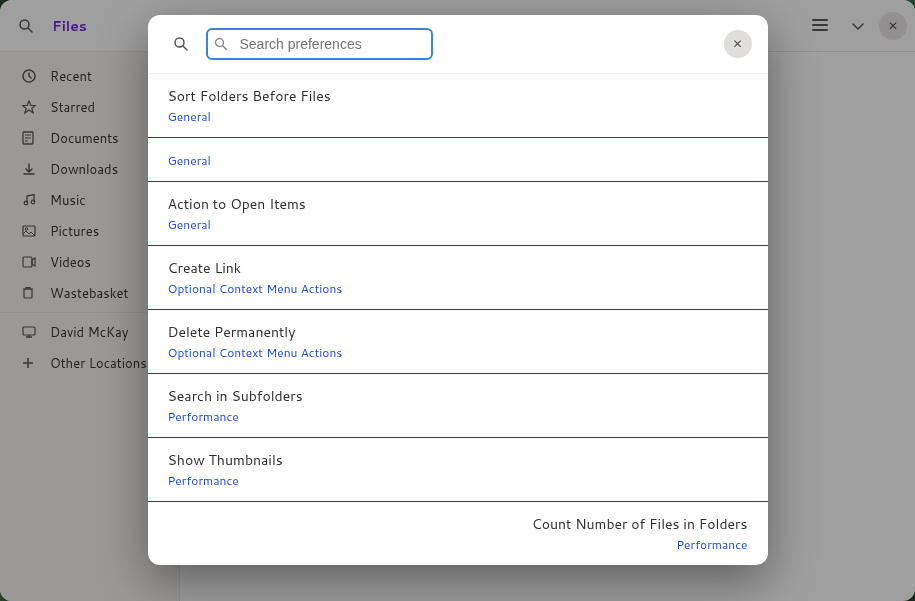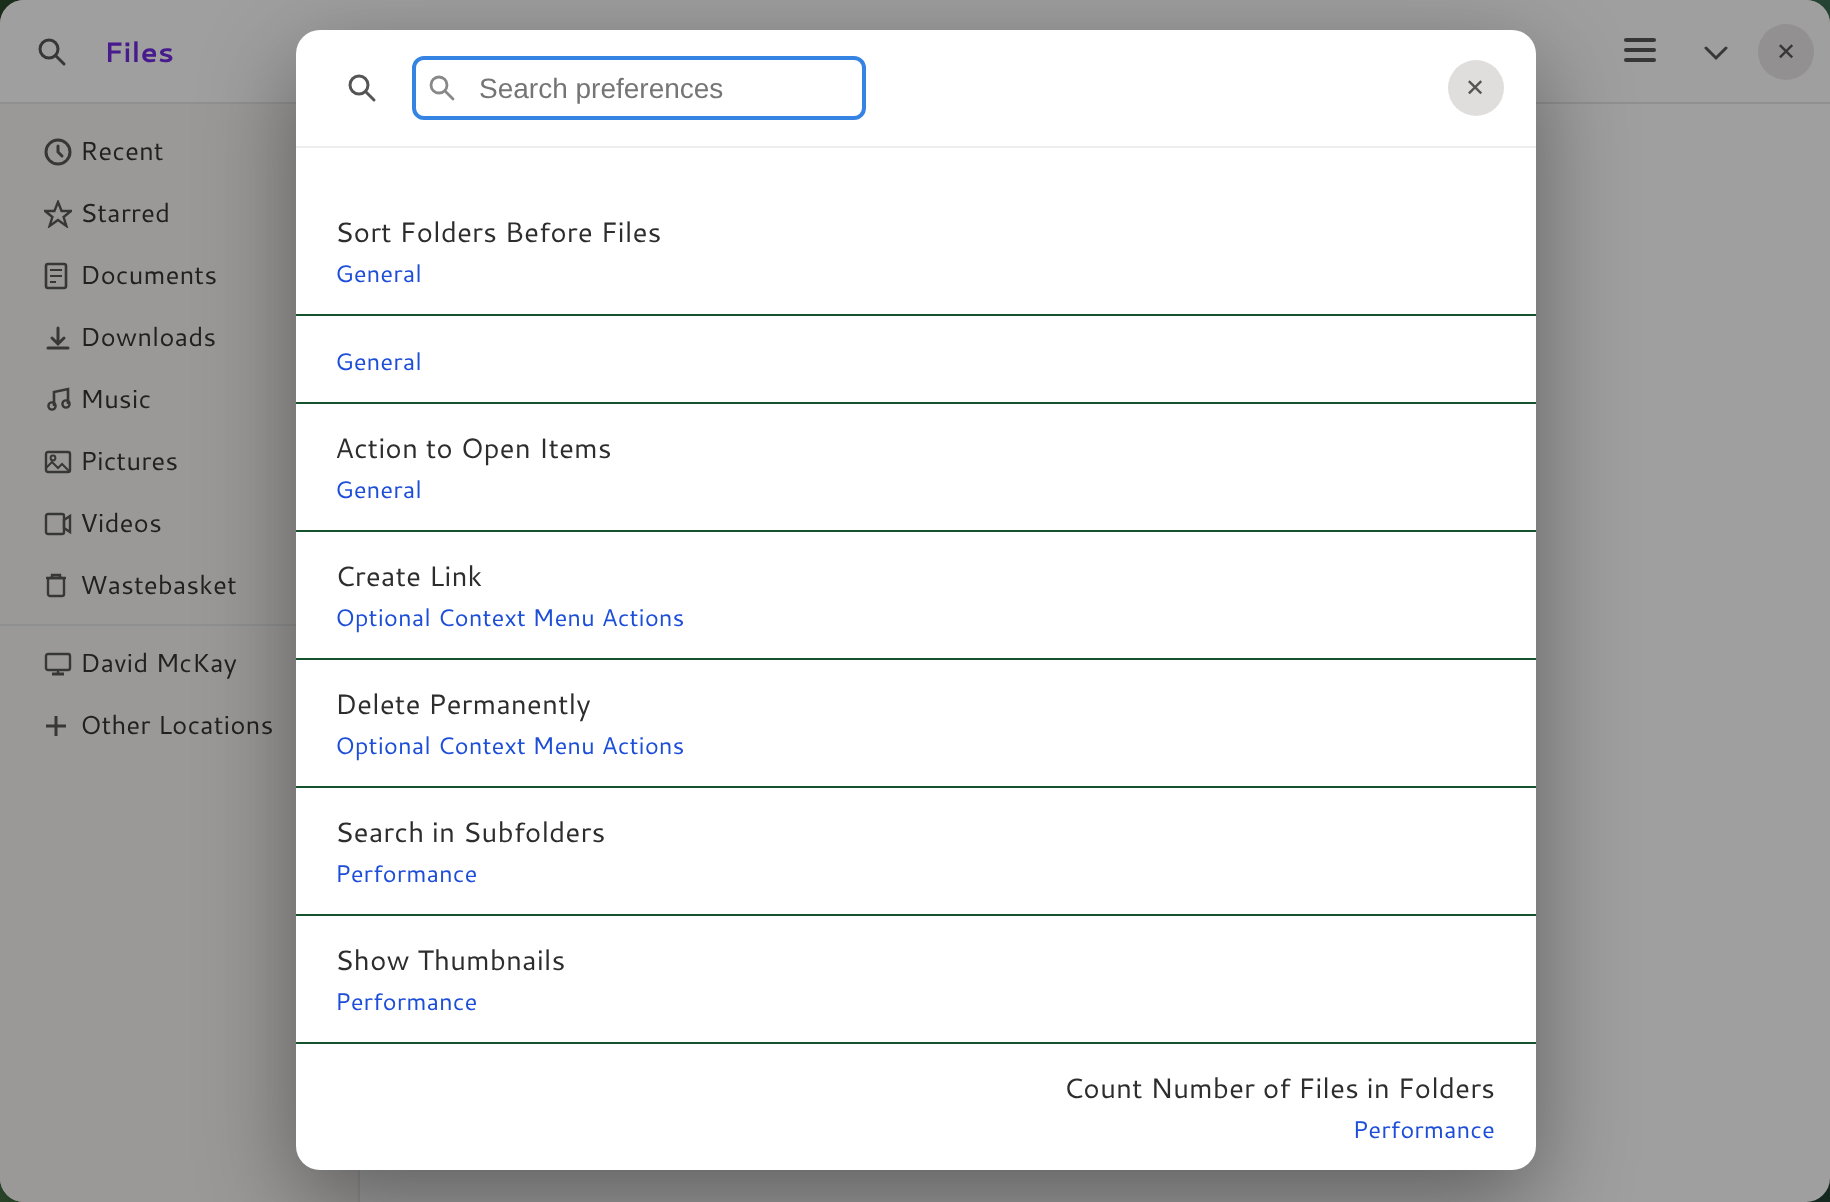--- a/index.html
+++ b/index.html
@@ -119,21 +119,21 @@
       background: #eeece9;
       border-right: 1px solid #ddd;
       flex-shrink: 0;
       padding: 8px 0;
       overflow-y: auto;
     }
 
     .sidebar-item {
       display: flex;
       align-items: center;
-      gap: 0;
+      gap: 10px;
       padding: 6px 16px;
       cursor: pointer;
       font-size: 13px;
       color: #333;
       border-radius: 6px;
       margin: 1px 6px;
     }
 
     .sidebar-item.active {
       background: #e0dedd;
@@ -223,21 +223,20 @@
     
     .dialog {
       background: white;
       border-radius: 12px;
       width: 620px;
       max-height: 570px;
       box-shadow: 0 16px 48px rgba(0,0,0,0.4);
       display: flex;
       flex-direction: column;
       overflow: hidden;
-      gap: 20px;
     }
 
     .dialog-header {
       padding: 12px 16px;
       display: flex;
       align-items: center;
       gap: 8px;
       border-bottom: 1px solid #eee;
       flex-shrink: 0;
     }

